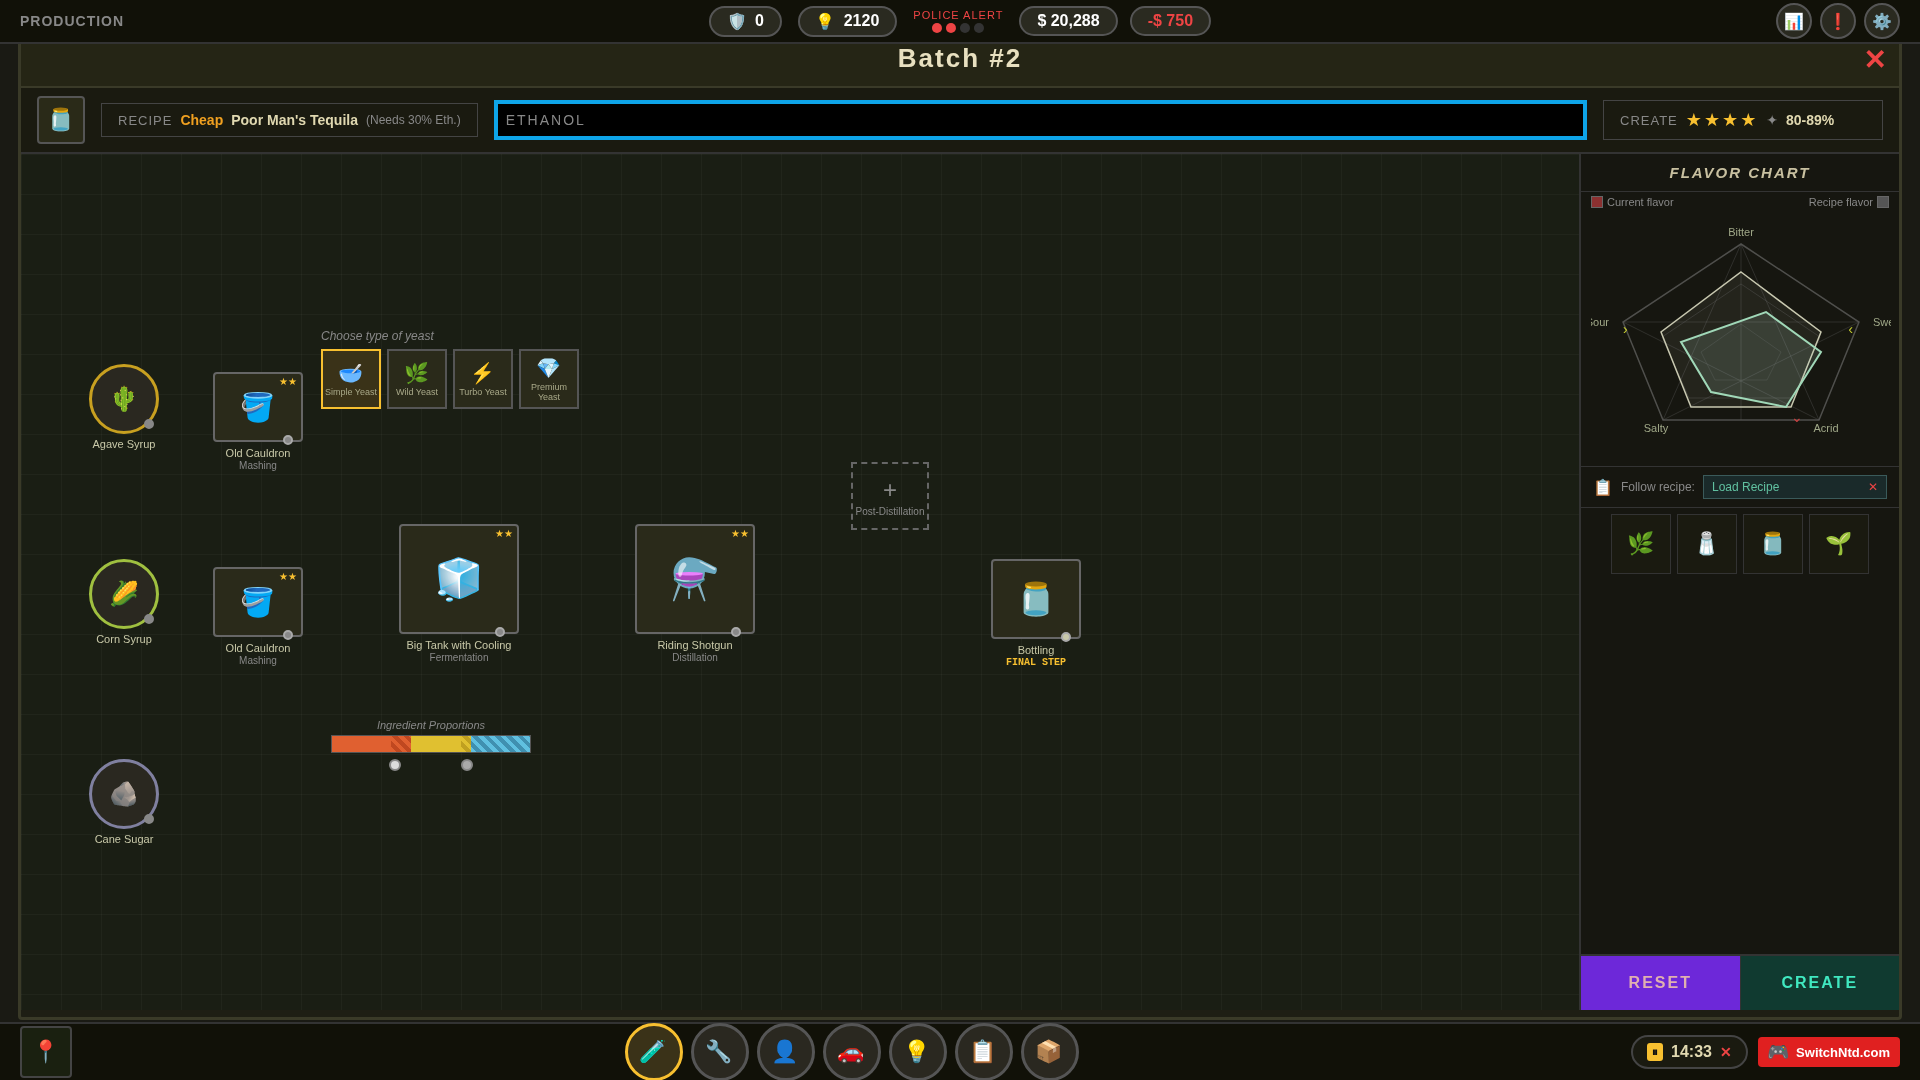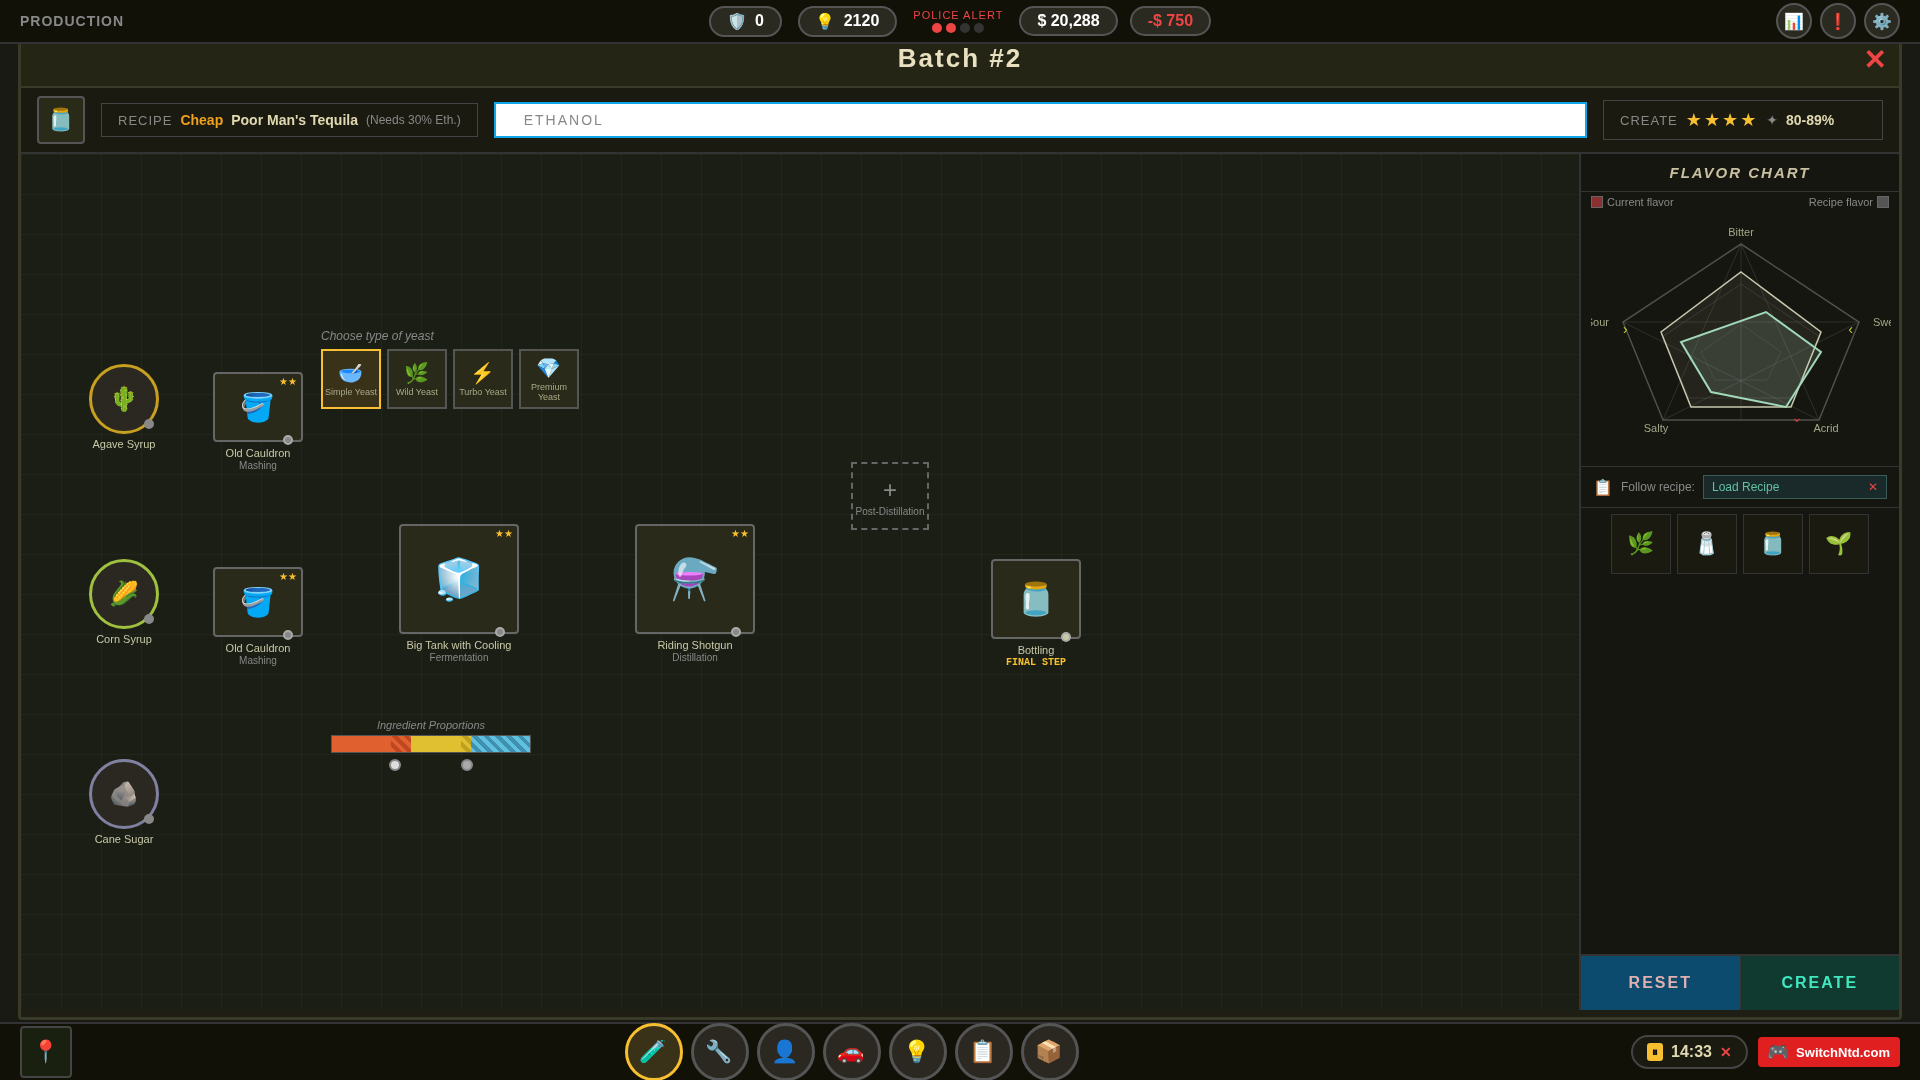--- a/index.html
+++ b/index.html
@@ -101,22 +101,22 @@
       border: 2px solid #555;
       border-radius: 4px;
       display: flex; align-items: center; justify-content: center;
       font-size: 22px;
     }
     .recipe-label { color: #888; font-size: 13px; letter-spacing: 1px; }
     .recipe-cheap { color: #f0a020; font-weight: bold; font-size: 14px; }
     .recipe-name { color: #e0d8b0; font-weight: bold; font-size: 14px; }
     .recipe-needs { color: #888; font-size: 12px; }
     .ethanol-box {
-      flex: 1; background: #ffffff; border: 2px solid #0ea5e9;
-      padding: 8px 28px; color: #888; font-size: 14px; letter-spacing: 2px;
+      flex: 1; background: #000000; border: 4px solid #0ea5e9;
+      padding: 8px 8px; color: #888; font-size: 14px; letter-spacing: 2px;
       display: flex; align-items: center;
     }
     .quality-box {
       background: #1a1a10; border: 1px solid #444;
       padding: 8px 16px;
       display: flex; align-items: center; gap: 8px;
       min-width: 280px;
     }
     .quality-label { color: #888; font-size: 13px; letter-spacing: 1px; }
     .stars { color: #f8c030; font-size: 18px; letter-spacing: 2px; }
@@ -210,21 +210,21 @@
       font-size: 22px; cursor: pointer;
     }
 
     
     .bottom-buttons {
       display: flex; gap: 0;
       border-top: 2px solid #333;
       margin-top: auto;
     }
     .reset-btn {
-      flex: 1; background: #0c4a6e; border: none; border-right: 1px solid #333;
+      flex: 1; background: #6d28d9; border: none; border-right: 1px solid #333;
       color: #e0b0b0; font-size: 16px; font-weight: bold; letter-spacing: 2px;
       padding: 18px; cursor: pointer; text-align: center;
     }
     .create-btn {
       flex: 1; background: #103a30; border: none;
       color: #40e8c0; font-size: 16px; font-weight: bold; letter-spacing: 2px;
       padding: 18px; cursor: pointer; text-align: center;
     }
 
     

